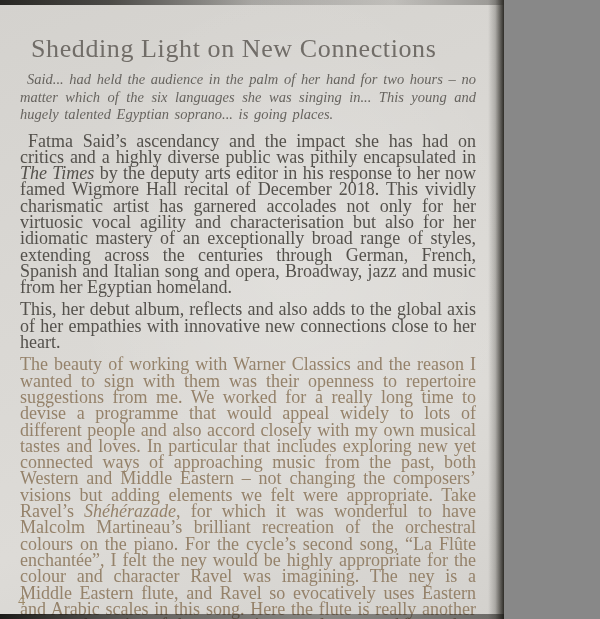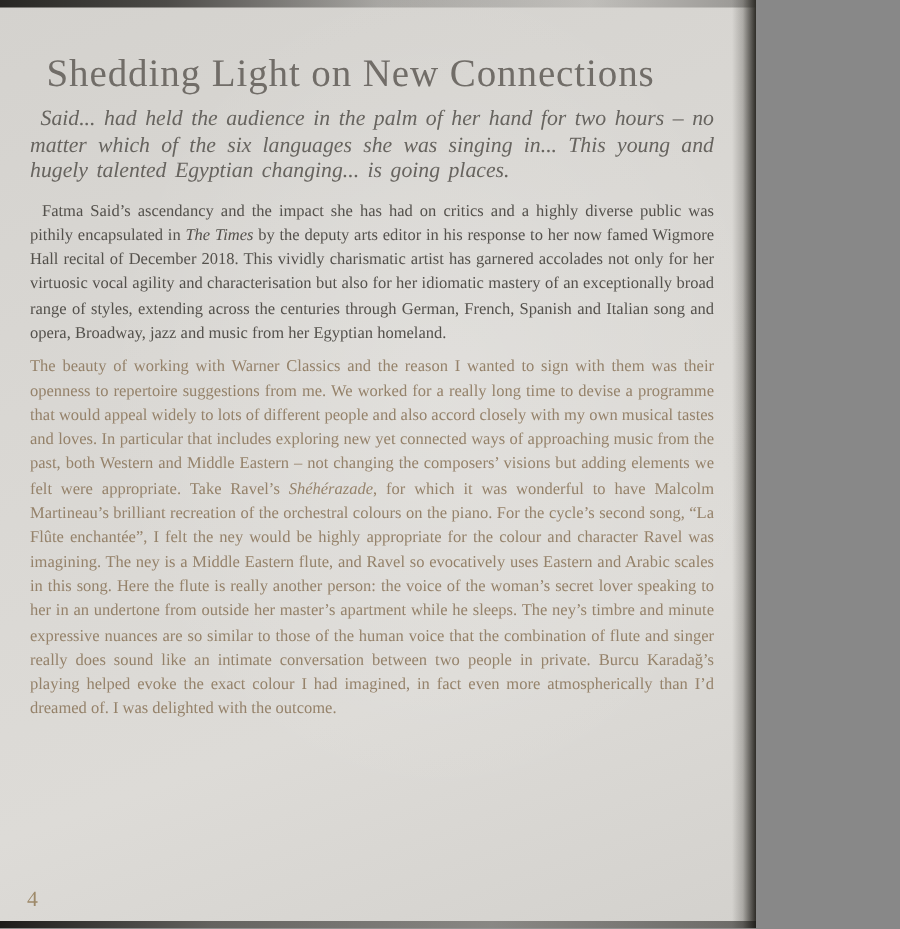--- a/index.html
+++ b/index.html
@@ -54,21 +54,21 @@
   .intro {
     font-style: italic;
     font-size: 14.5px;
     line-height: 17.5px;
     color: var(--intro-text);
     text-indent: 7px;
     word-spacing: 2px;
     margin: 0 0 9px 0;
   }
   .body, .quote {
-    font-size: 11px;
+    font-size: 18px;
     line-height: 16.3px;
     margin: 0 0 6px 0;
   }
   .body { color: var(--body-text); }
   .quote { color: var(--quote-text); }
   .indent { text-indent: 8px; }
   .it { font-style: italic; }
   .page-number {
     position: absolute;
     left: 18px;
@@ -78,24 +78,25 @@
   }
 </style>
 </head>
 <body>
 
 <div class="photo">
 
   <div class="content">
     <h1 class="page-title">Shedding Light on New Connections</h1>
 
-    <p class="intro">Said... had held the audience in the palm of her hand for two hours – no matter which of the six languages she was singing in... This young and hugely talented Egyptian changing... is going places.</p>
+    <p class="intro">Said... had held the audience in the palm of her hand for two hours – no matter which of the six languages she was singing in... This young and hugely talented Egyptian soprano... is going places.</p>
 
     <p class="body indent"><span>Fatma Said’s ascendancy and the impact she has had on critics and a highly diverse public was pithily encapsulated in </span><span class="it">The Times</span><span> by the deputy arts editor in his response to her now famed Wigmore Hall recital of December 2018. This vividly charismatic artist has garnered accolades not only for her virtuosic vocal agility and characterisation but also for her idiomatic mastery of an exceptionally broad range of styles, extending across the centuries through German, French, Spanish and Italian song and opera, Broadway, jazz and music from her Egyptian homeland.</span></p>
 
+    <p class="body"><span>This, her debut album, reflects and also adds to the global axis of her empathies with innovative new connections close to her heart.</span></p>
 
     <p class="quote"><span>The beauty of working with Warner Classics and the reason I wanted to sign with them was their openness to repertoire suggestions from me. We worked for a really long time to devise a programme that would appeal widely to lots of different people and also accord closely with my own musical tastes and loves. In particular that includes exploring new yet connected ways of approaching music from the past, both Western and Middle Eastern – not changing the composers’ visions but adding elements we felt were appropriate. Take Ravel’s </span><span class="it">Shéhérazade</span><span>, for which it was wonderful to have Malcolm Martineau’s brilliant recreation of the orchestral colours on the piano. For the cycle’s second song, “La Flûte enchantée”, I felt the ney would be highly appropriate for the colour and character Ravel was imagining. The ney is a Middle Eastern flute, and Ravel so evocatively uses Eastern and Arabic scales in this song. Here the flute is really another person: the voice of the woman’s secret lover speaking to her in an undertone from outside her master’s apartment while he sleeps. The ney’s timbre and minute expressive nuances are so similar to those of the human voice that the combination of flute and singer really does sound like an intimate conversation between two people in private. Burcu Karadağ’s playing helped evoke the exact colour I had imagined, in fact even more atmospherically than I’d dreamed of. I was delighted with the outcome.</span></p>
 
 
   </div>
 
   <div class="page-number">4</div>
 
   <div class="edge edge-top"></div>
   <div class="edge edge-right"></div>

